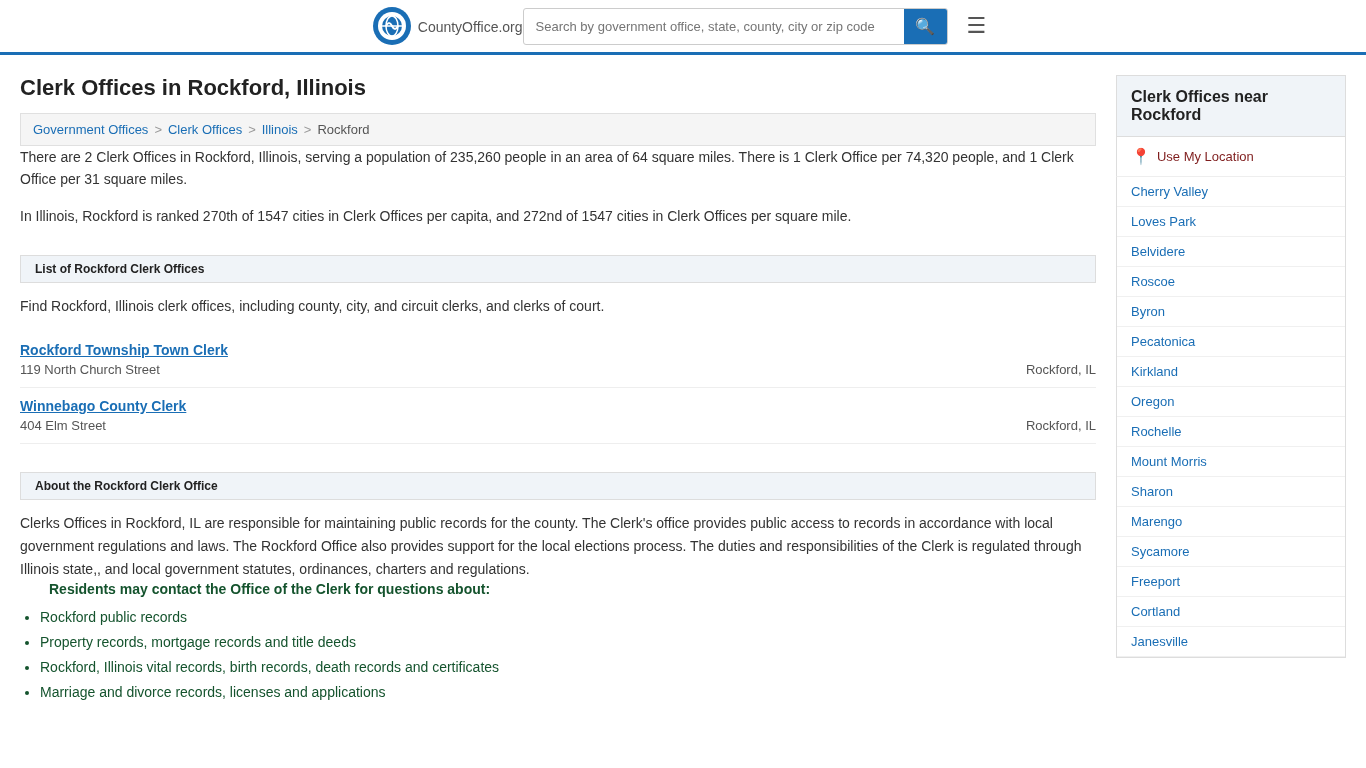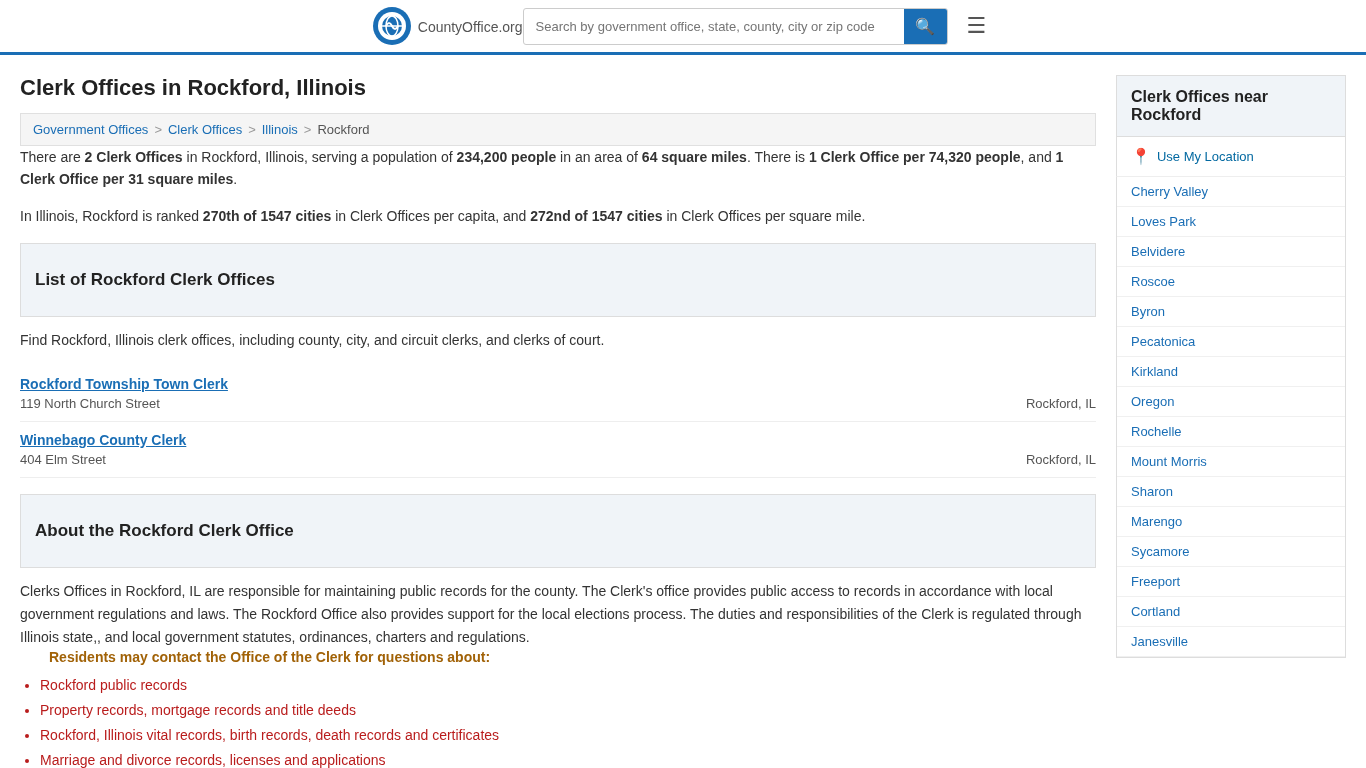--- a/index.html
+++ b/index.html
@@ -106,31 +106,31 @@
     }
     .breadcrumb .sep { color: #999; }
 
     
     .info-text {
       font-size: 14px;
       line-height: 1.6;
       margin-bottom: 14px;
       color: #333;
     }
-    .info-text strong { font-weight: bold; }
+    .info-text strong { font-weight: normal; }
 
     
     .section-header {
       background: #f0f4f8;
       border: 1px solid #ddd;
-      padding: 26px 14px;
-      font-size: 17px;
+      padding: 6px 14px;
+      font-size: 12px;
       font-weight: bold;
       color: #222;
-      margin: 16px 0 12px 0;
+      margin: 28px 0 12px 0;
     }
 
     
     .office-entry {
       padding: 10px 0;
       border-bottom: 1px solid #eee;
     }
     .office-name {
       font-size: 14px;
       font-weight: bold;
@@ -156,28 +156,28 @@
 
     
     .about-text {
       font-size: 14px;
       line-height: 1.65;
       color: #333;
     }
     .residents-header {
       font-size: 14px;
       font-weight: bold;
-      color: #a16207;
+      color: #14532d;
       margin-bottom: 8px;
       padding-left: 29px;
     }
     .bullet-list {
       padding-left: 20px;
       font-size: 14px;
-      color: #b91c1c;
+      color: #14532d;
       line-height: 1.8;
     }
     .bullet-list li { list-style: disc; }
 
     
     .sidebar {
       width: 230px;
       flex-shrink: 0;
     }
     .sidebar-title {
@@ -196,21 +196,21 @@
       padding: 10px 14px;
       border-bottom: 1px solid #eee;
       border-left: 1px solid #ddd;
       border-right: 1px solid #ddd;
     }
     .pin-icon {
       color: #1a6eb5;
       font-size: 16px;
     }
     .use-my-location {
-      color: #0369a1;
+      color: #7f1d1d;
       text-decoration: none;
       font-size: 13px;
       cursor: pointer;
     }
     .sidebar-links {
       border: 1px solid #ddd;
       border-top: none;
     }
     .sidebar-link {
       display: block;
@@ -261,21 +261,21 @@
       <a href="#">Government Offices</a>
       <span class="sep">&gt;</span>
       <a href="#">Clerk Offices</a>
       <span class="sep">&gt;</span>
       <a href="#">Illinois</a>
       <span class="sep">&gt;</span>
       <span>Rockford</span>
     </div>
 
     <p class="info-text">
-      There are <strong>2 Clerk Offices</strong> in Rockford, Illinois, serving a population of <strong>234,200 people</strong> in an area of <strong>64 square miles</strong>. There is <strong>1 Clerk Office per 74,320 people</strong>, and <strong>1 Clerk Office per 31 square miles</strong>.
+      There are <strong>2 Clerk Offices</strong> in Rockford, Illinois, serving a population of <strong>235,260 people</strong> in an area of <strong>64 square miles</strong>. There is <strong>1 Clerk Office per 74,320 people</strong>, and <strong>1 Clerk Office per 31 square miles</strong>.
     </p>
     <p class="info-text">
       In Illinois, Rockford is ranked <strong>270th of 1547 cities</strong> in Clerk Offices per capita, and <strong>272nd of 1547 cities</strong> in Clerk Offices per square mile.
     </p>
 
     <div class="section-header">List of Rockford Clerk Offices</div>
 
     <p class="info-text">Find Rockford, Illinois clerk offices, including county, city, and circuit clerks, and clerks of court.</p>
 
     <div class="office-entry">

